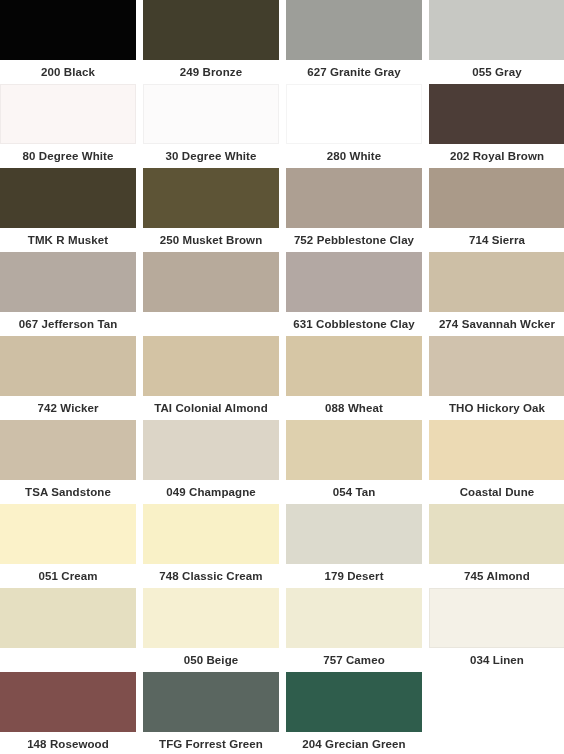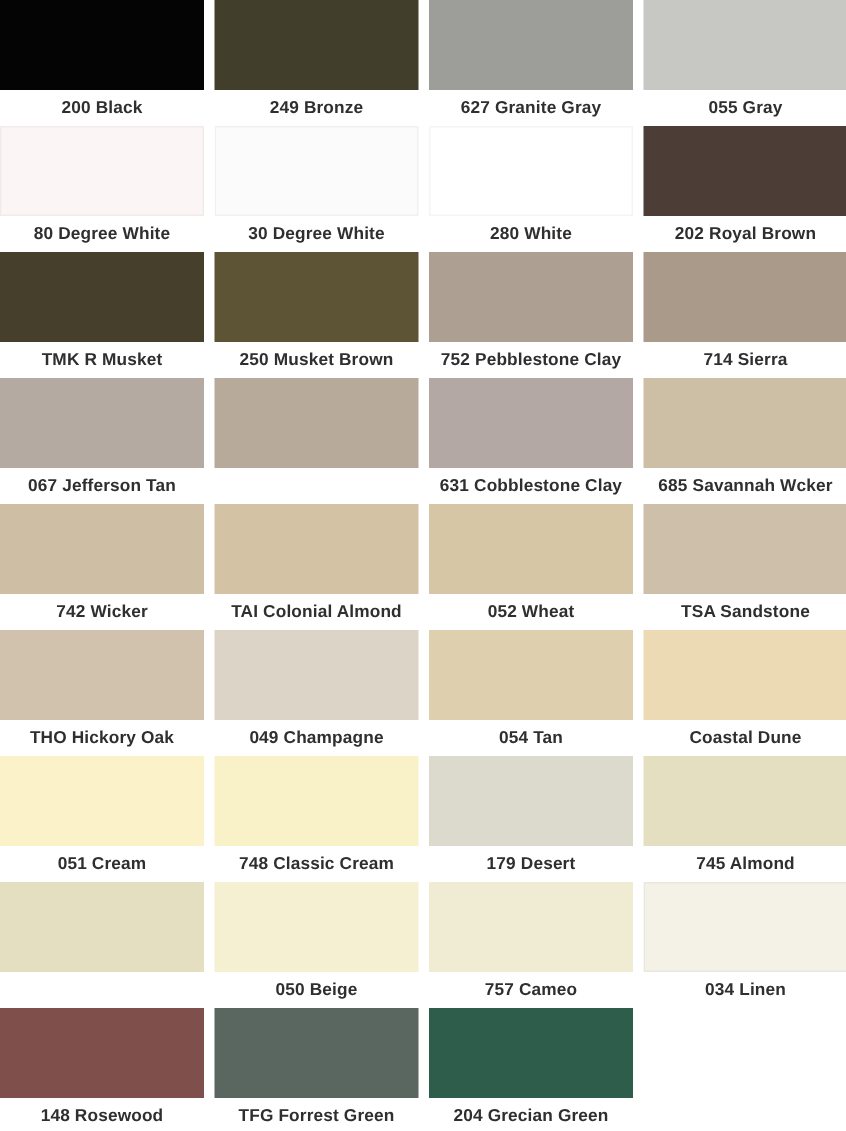--- a/index.html
+++ b/index.html
@@ -110,41 +110,41 @@
     </div>
     <div class="swatch-cell">
       <div class="swatch-chip" title="628 Tumbleweed Tan" style="background-color: rgb(183, 170, 155);"></div>
     </div>
     <div class="swatch-cell">
       <div class="swatch-chip" title="631 Cobblestone Clay" style="background-color: rgb(179, 168, 163);"></div>
       <div class="swatch-label">631 Cobblestone Clay</div>
     </div>
     <div class="swatch-cell">
       <div class="swatch-chip" title="685 Savannah Wcker" style="background-color: rgb(205, 191, 166);"></div>
-      <div class="swatch-label">685 Savannah Wcker</div>
+      <div class="swatch-label">274 Savannah Wcker</div>
     </div>
     <div class="swatch-cell">
       <div class="swatch-chip" title="742 Wicker" style="background-color: rgb(206, 191, 164);"></div>
       <div class="swatch-label">742 Wicker</div>
     </div>
     <div class="swatch-cell">
       <div class="swatch-chip" title="TAI Colonial Ivory" style="background-color: rgb(211, 195, 164);"></div>
       <div class="swatch-label">TAI Colonial Almond</div>
     </div>
     <div class="swatch-cell">
       <div class="swatch-chip" title="052 Wheat" style="background-color: rgb(214, 198, 165);"></div>
-      <div class="swatch-label">052 Wheat</div>
+      <div class="swatch-label">088 Wheat</div>
+    </div>
+    <div class="swatch-cell">
+      <div class="swatch-chip" title="THO Hickory Oak" style="background-color: rgb(208, 194, 173);"></div>
+      <div class="swatch-label">THO Hickory Oak</div>
     </div>
     <div class="swatch-cell">
       <div class="swatch-chip" title="TSA Sandstone" style="background-color: rgb(205, 191, 169);"></div>
       <div class="swatch-label">TSA Sandstone</div>
-    </div>
-    <div class="swatch-cell">
-      <div class="swatch-chip" title="THO Hickory Oak" style="background-color: rgb(208, 194, 173);"></div>
-      <div class="swatch-label">THO Hickory Oak</div>
     </div>
     <div class="swatch-cell">
       <div class="swatch-chip" title="049 Champagne" style="background-color: rgb(220, 213, 199);"></div>
       <div class="swatch-label">049 Champagne</div>
     </div>
     <div class="swatch-cell">
       <div class="swatch-chip" title="054 Tan" style="background-color: rgb(222, 208, 174);"></div>
       <div class="swatch-label">054 Tan</div>
     </div>
     <div class="swatch-cell">

